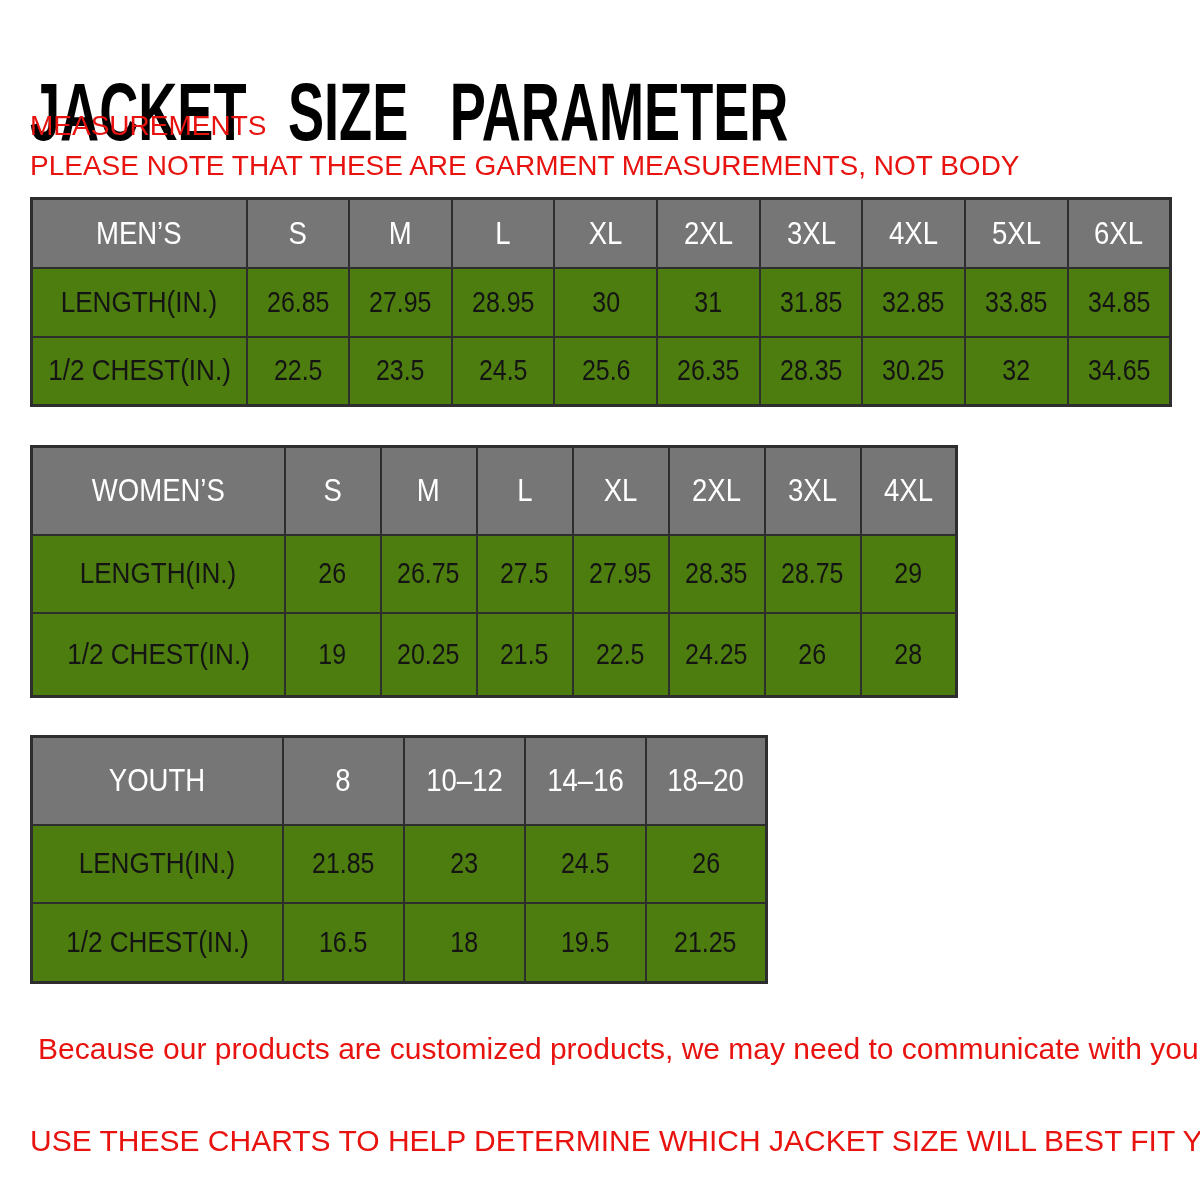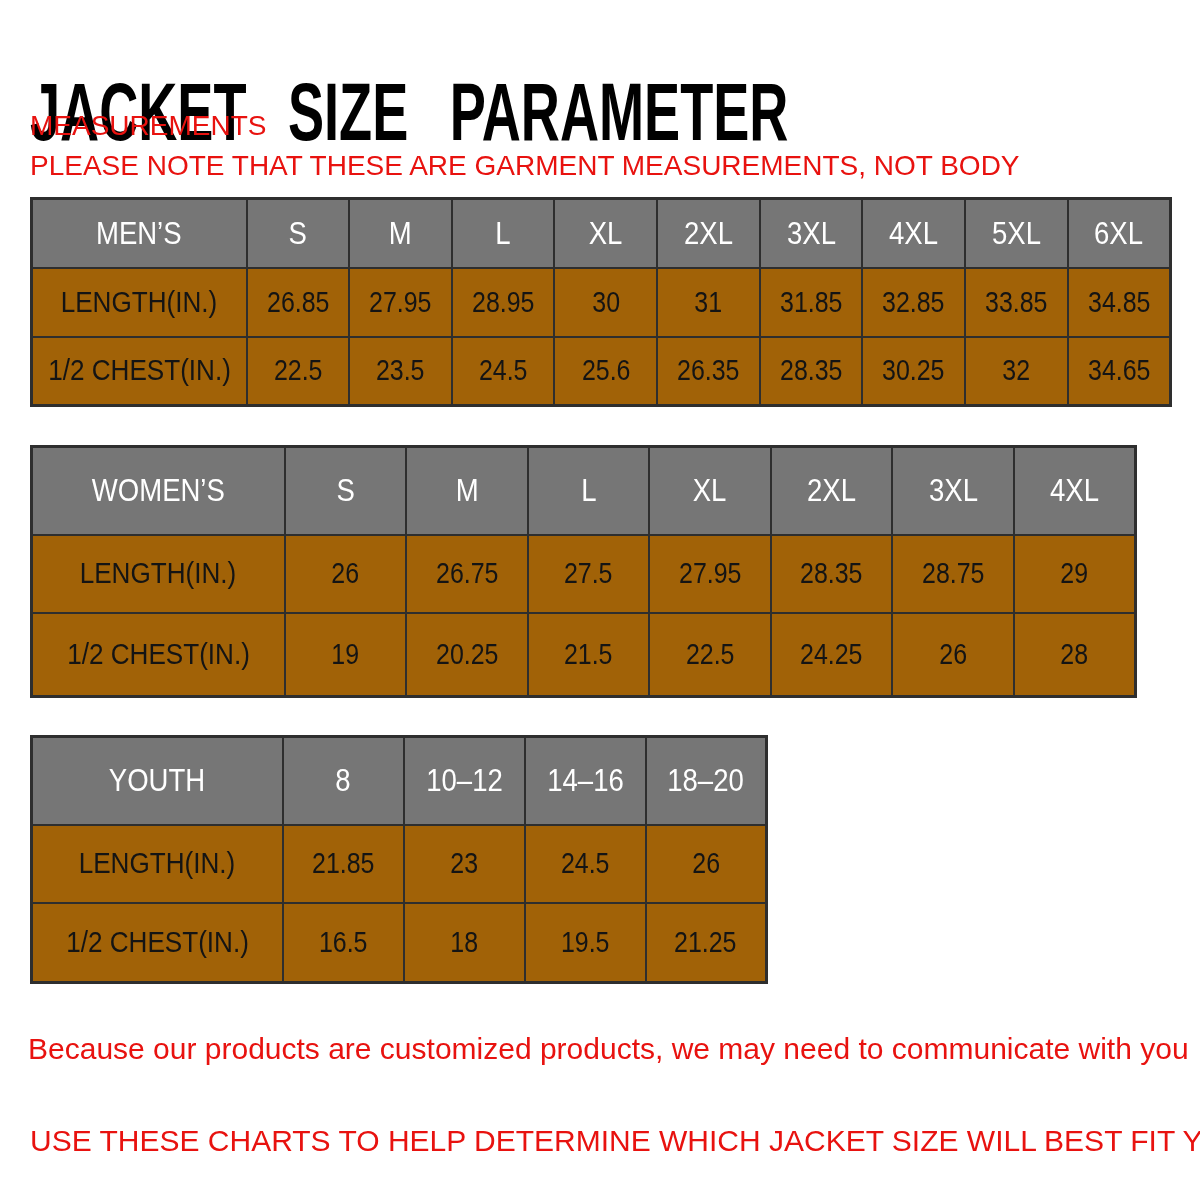--- a/index.html
+++ b/index.html
@@ -41,57 +41,57 @@
   .table-wrap{position:absolute;}
   #men-wrap{left:30px;top:197px;}
   #women-wrap{left:30px;top:445px;}
   #youth-wrap{left:30px;top:735px;}
   table.size-table{
     border-collapse:collapse;
     table-layout:fixed;
     border:3px solid var(--border);
   }
   #table-men{width:1142px;}
-  #table-women{width:1107px;border-radius:11px;}
+  #table-women{width:928px;border-radius:11px;}
   #table-youth{width:738px;}
   .size-table th,.size-table td{
     border:2px solid var(--border);
     padding:0;
     text-align:center;
     vertical-align:middle;
     overflow:hidden;
   }
   .size-table th{
     background:var(--header-bg);
     color:#ffffff;
     font-weight:normal;
     font-size:32px;
   }
   .size-table td{
-    background:#a16207;
+    background:#4d7c0f;
     font-size:29px;
     color:var(--text);
   }
   .size-table th span,.size-table td span{
     display:inline-block;
     transform:scaleX(0.86);
     white-space:nowrap;
   }
   .size-table td.rowlabel span{transform:scaleX(0.9);}
   #table-men thead tr{height:69px;}
   #table-men tbody tr{height:69px;}
   #table-women thead tr{height:88px;}
   #table-women tbody tr:nth-child(1){height:78px;}
   #table-women tbody tr:nth-child(2){height:84px;}
   #table-youth thead tr{height:88px;}
   #table-youth tbody tr:nth-child(1){height:78px;}
   #table-youth tbody tr:nth-child(2){height:80px;}
   
   .footer-para1{
-    position:absolute;left:28px;top:1026px;
+    position:absolute;left:38px;top:1026px;
     font-size:30px;line-height:1.5;
     color:var(--red);
   }
   .footer-para1 span{display:block;white-space:nowrap;}
   .footer-para2{
     position:absolute;left:30px;top:1124px;
     font-size:30px;
     color:var(--red);
     white-space:nowrap;
   }

